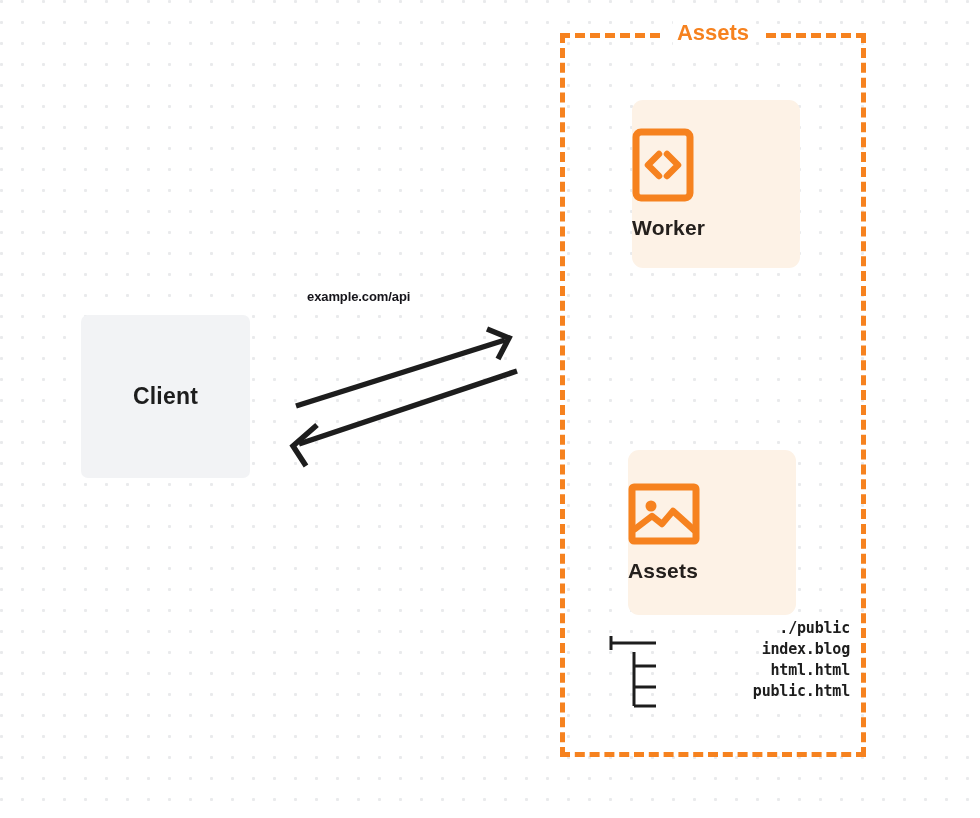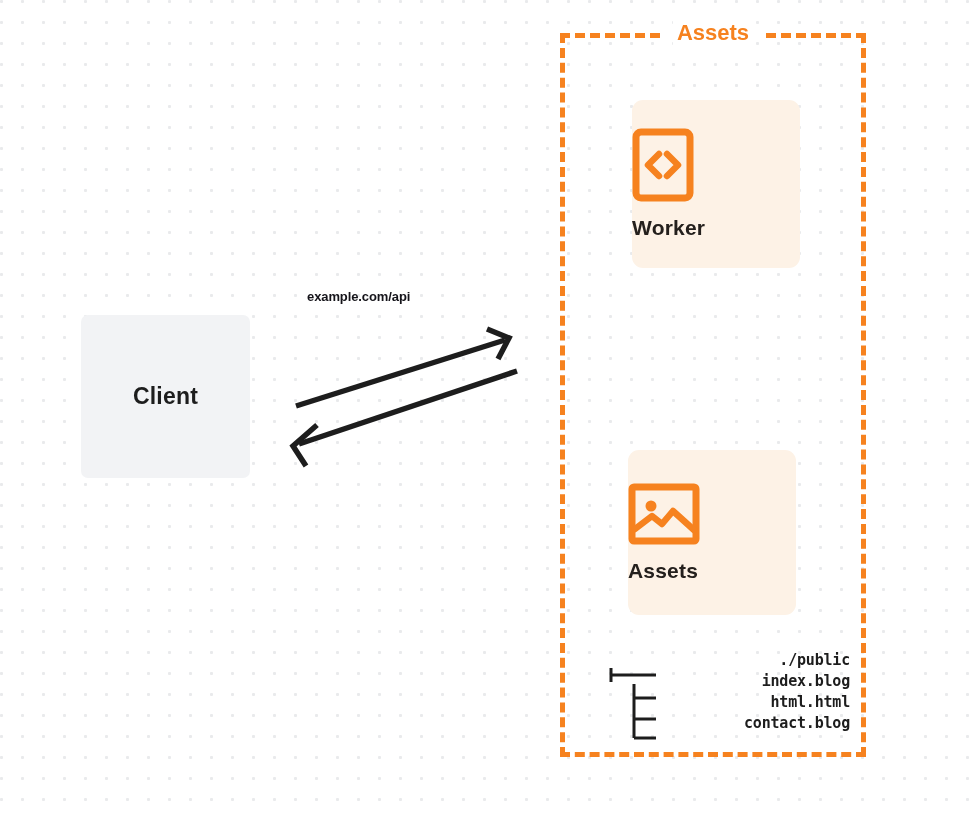--- a/index.html
+++ b/index.html
@@ -146,21 +146,20 @@
   }
 
   
   .file-tree {
     position: absolute;
     left: 46px;
     top: 585px;
     width: 244px;
     height: 90px;
     font-family: "DejaVu Sans Mono", "Liberation Mono", monospace;
-    margin-top: 32px;
   }
   .tree-svg {
     position: absolute;
     left: 0;
     top: 0;
   }
   .tree-lines {
     position: absolute;
     right: 0;
     top: 0;
@@ -239,18 +238,18 @@
         <line x1="28" y1="34" x2="28" y2="88" stroke="#1d1d1d" stroke-width="3"></line>
 
         <line x1="28" y1="48" x2="50" y2="48" stroke="#1d1d1d" stroke-width="3"></line>
         <line x1="28" y1="69" x2="50" y2="69" stroke="#1d1d1d" stroke-width="3"></line>
         <line x1="28" y1="88" x2="50" y2="88" stroke="#1d1d1d" stroke-width="3"></line>
       </svg>
       <div class="tree-lines">
         <div class="tree-line">./public</div>
         <div class="tree-line">index.blog</div>
         <div class="tree-line">html.html</div>
-        <div class="tree-line">contact.blog</div>
+        <div class="tree-line">public.html</div>
       </div>
     </div>
   </div>
 
 </div>
 
 </body></html>

